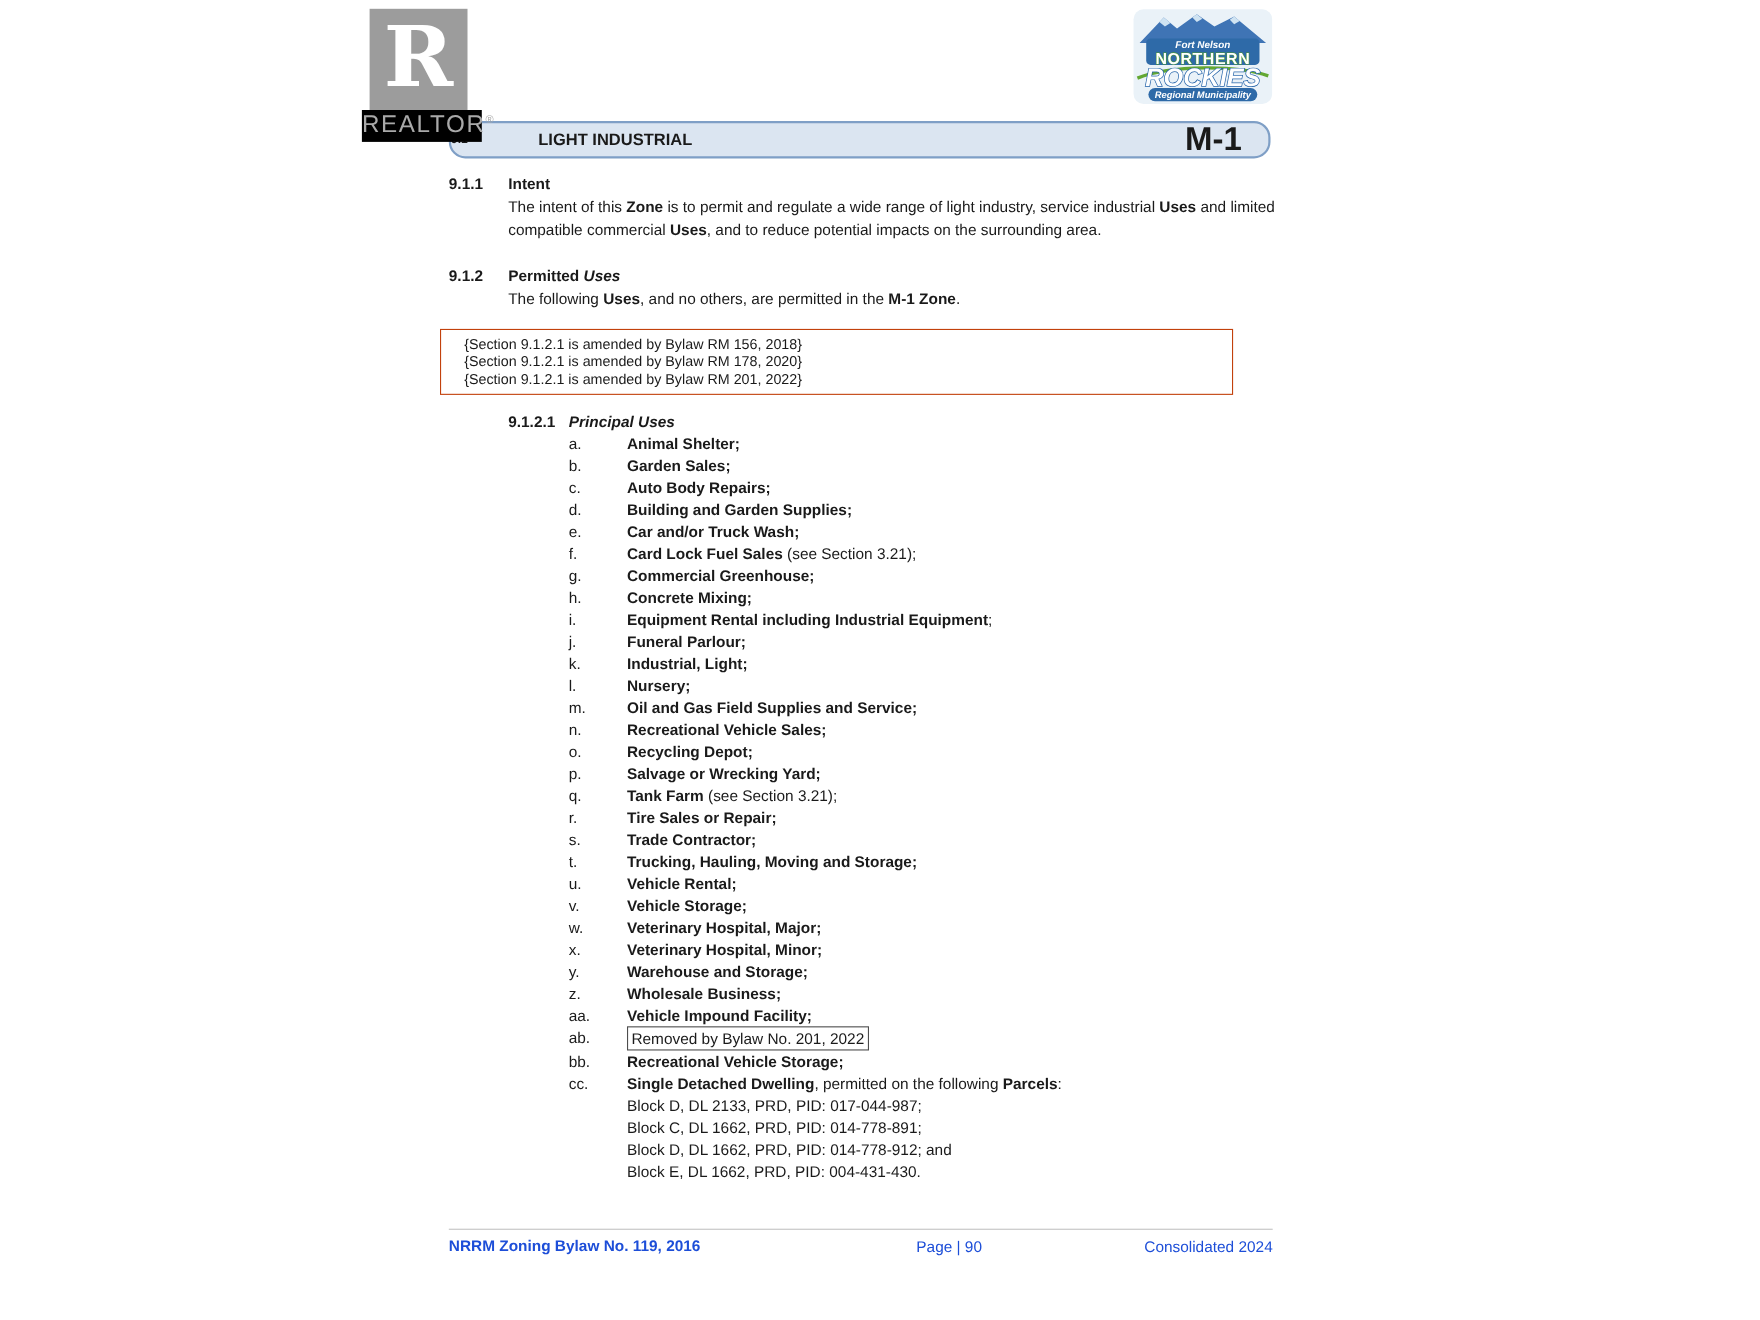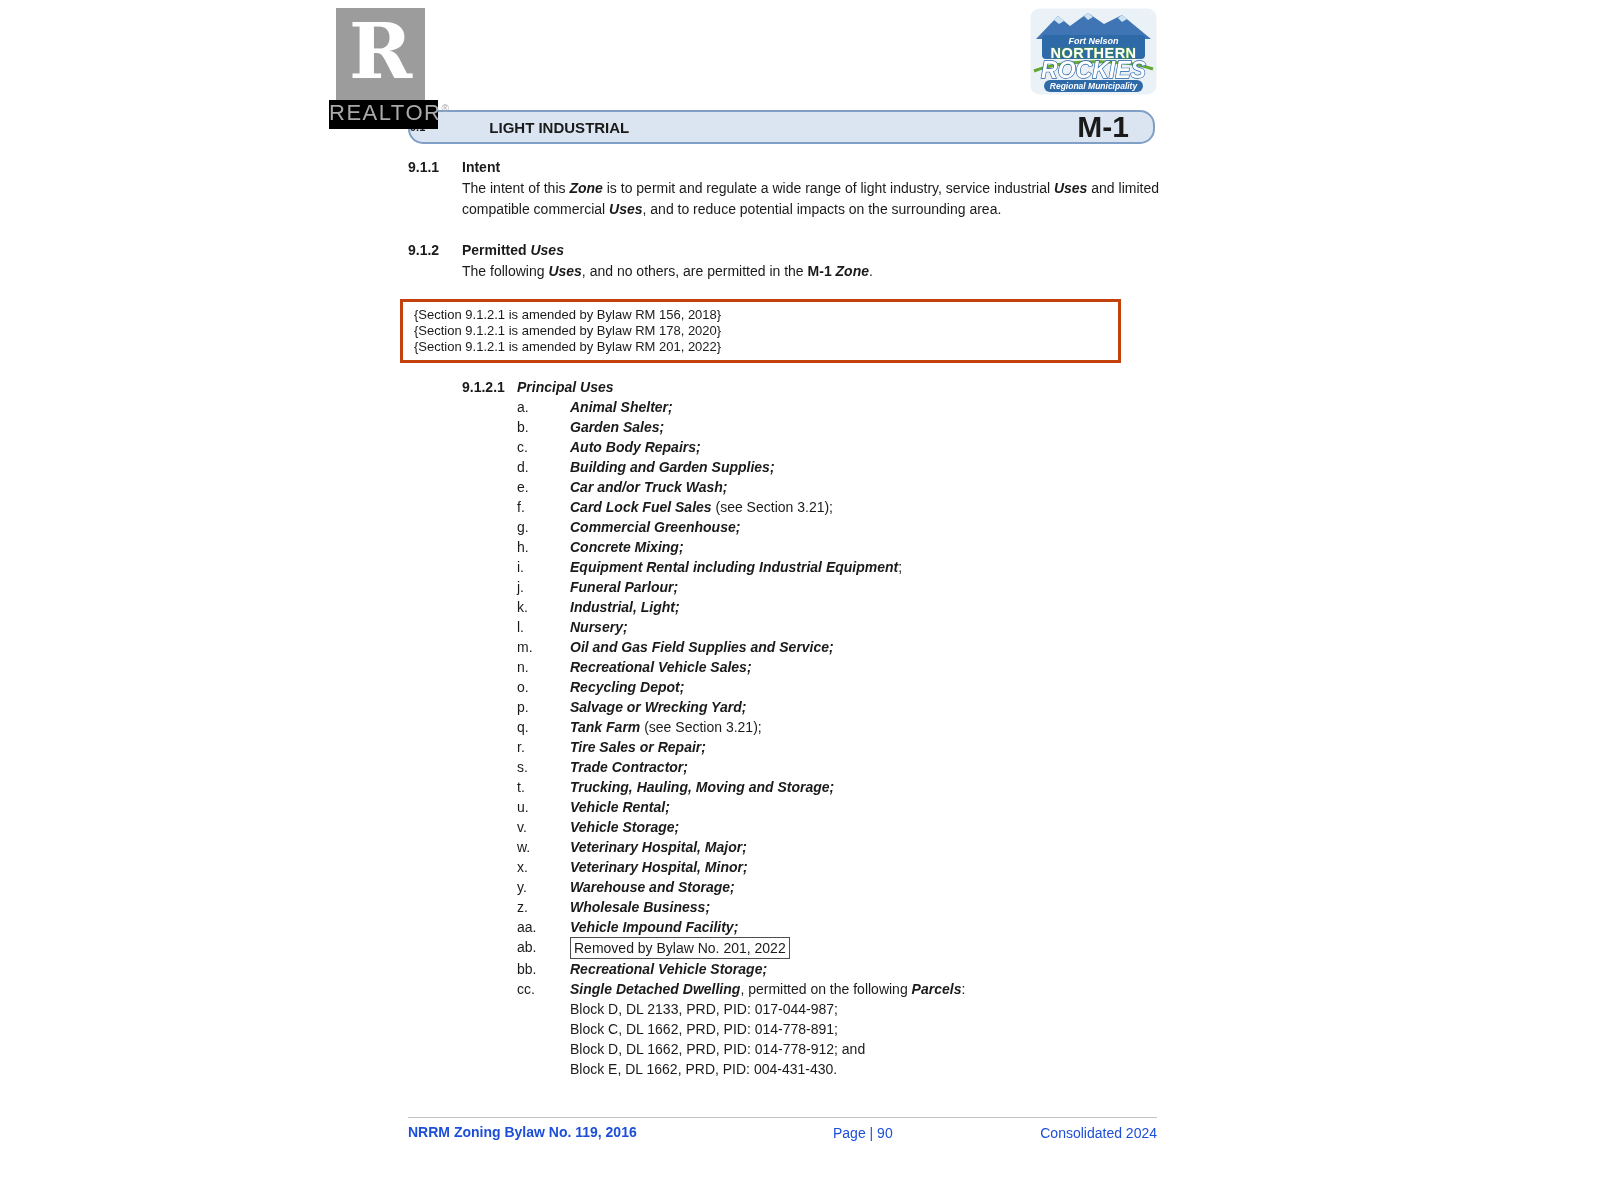--- a/index.html
+++ b/index.html
@@ -27,28 +27,28 @@
   .z-no { font-weight:700; font-size:11px; }
   .z-title { margin-left:24px; font-weight:700; font-size:15px;padding-left:40px; }
   .z-code { margin-left:auto; margin-right:24px; font-weight:700; font-size:30px; }
 
   
   .content { position:absolute; left:408px; top:157px; width:750px; font-size:14px; line-height:21px; }
   .h-row { font-weight:700; }
   .h-no { display:inline-block; width:54px; }
   .h-no.wide { width:55px; }
   .ind { padding-left:54px; width:745px; }
-  .bi { font-weight:700; font-style:italic; }
+  .bi { font-weight:700; }
   .bd { font-weight:700; }
   .it { font-style:italic; }
   .mt-912 { margin-top:20px; }
 
   .amendbox {
     margin-top:17px; margin-left:-8px; box-sizing:border-box; width:721px;
-    border:3px solid #c2410c; padding:5px 8px 5px 11px;
+    border:1px solid #c2410c; padding:5px 8px 5px 21px;
     font-size:13px; line-height:16px;
   }
 
   .h-321 { margin-top:14px; line-height:20px; padding-left:54px; }
 
   .use-row { display:flex; line-height:20px; padding-left:109px; }
   .use-letter { width:53px; flex:none; }
   .rm-box { border:1px solid #4d4d4d; padding:0 3px; }
   .parcel-line { padding-left:162px; line-height:20px; }
 

